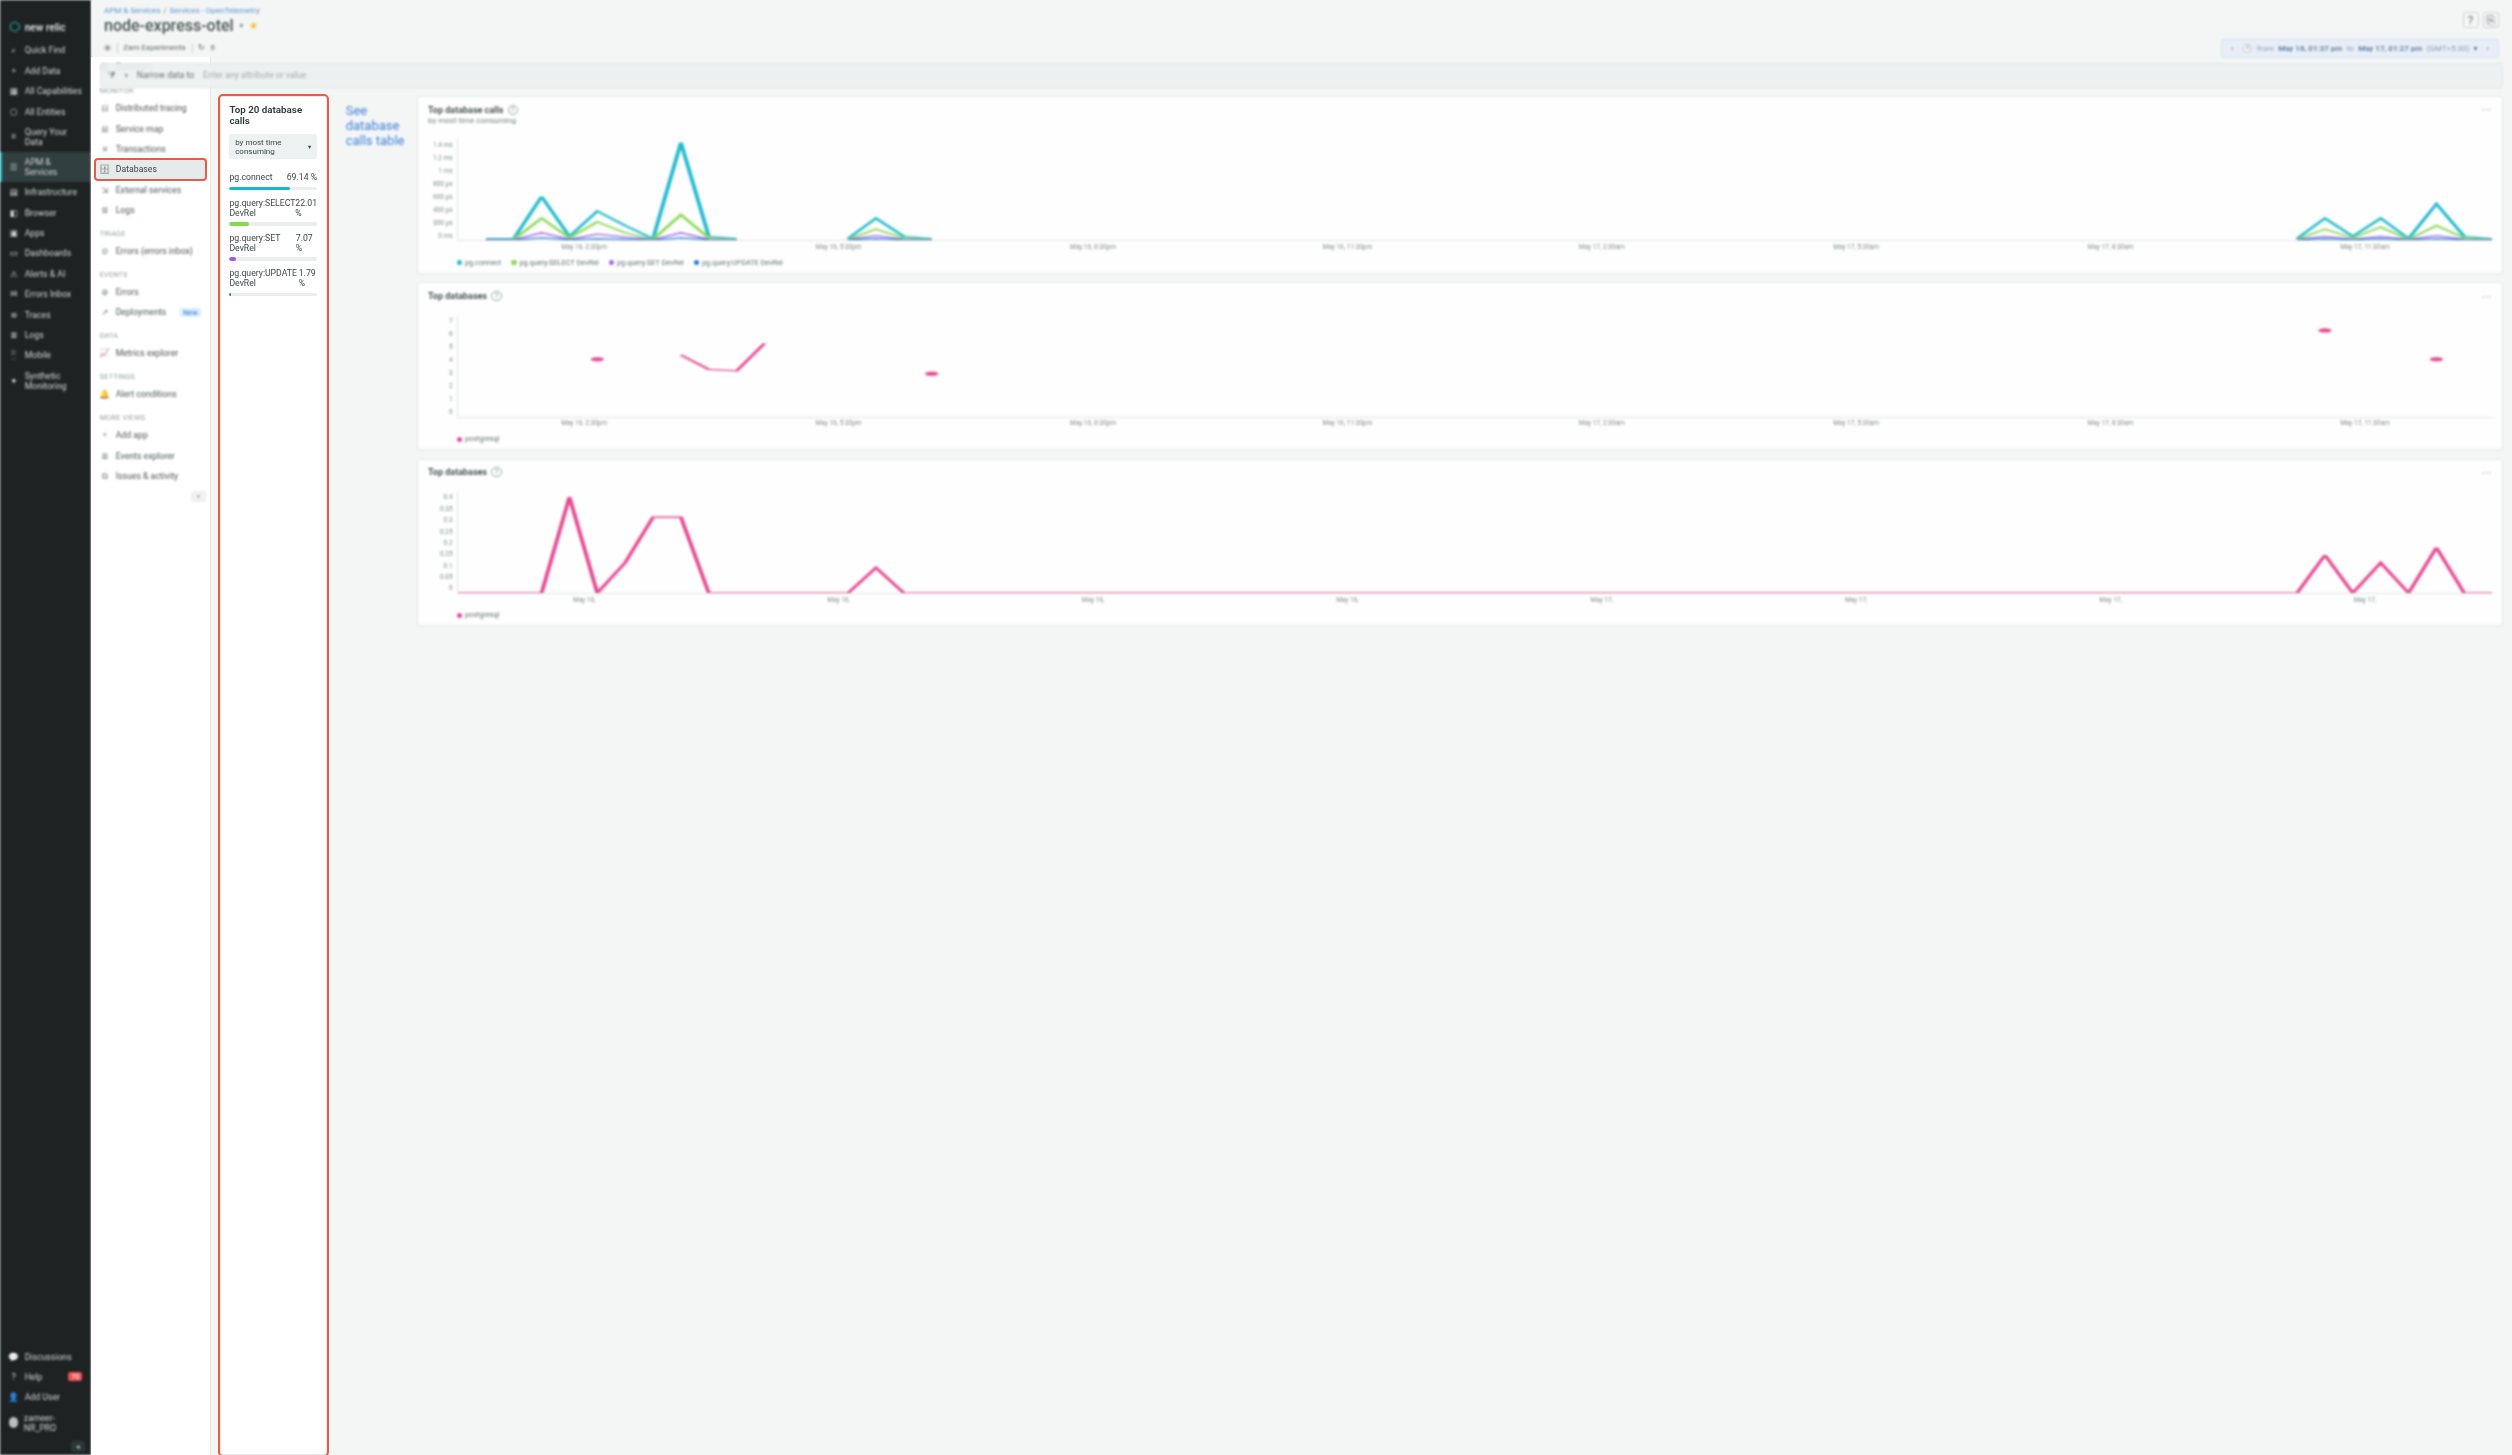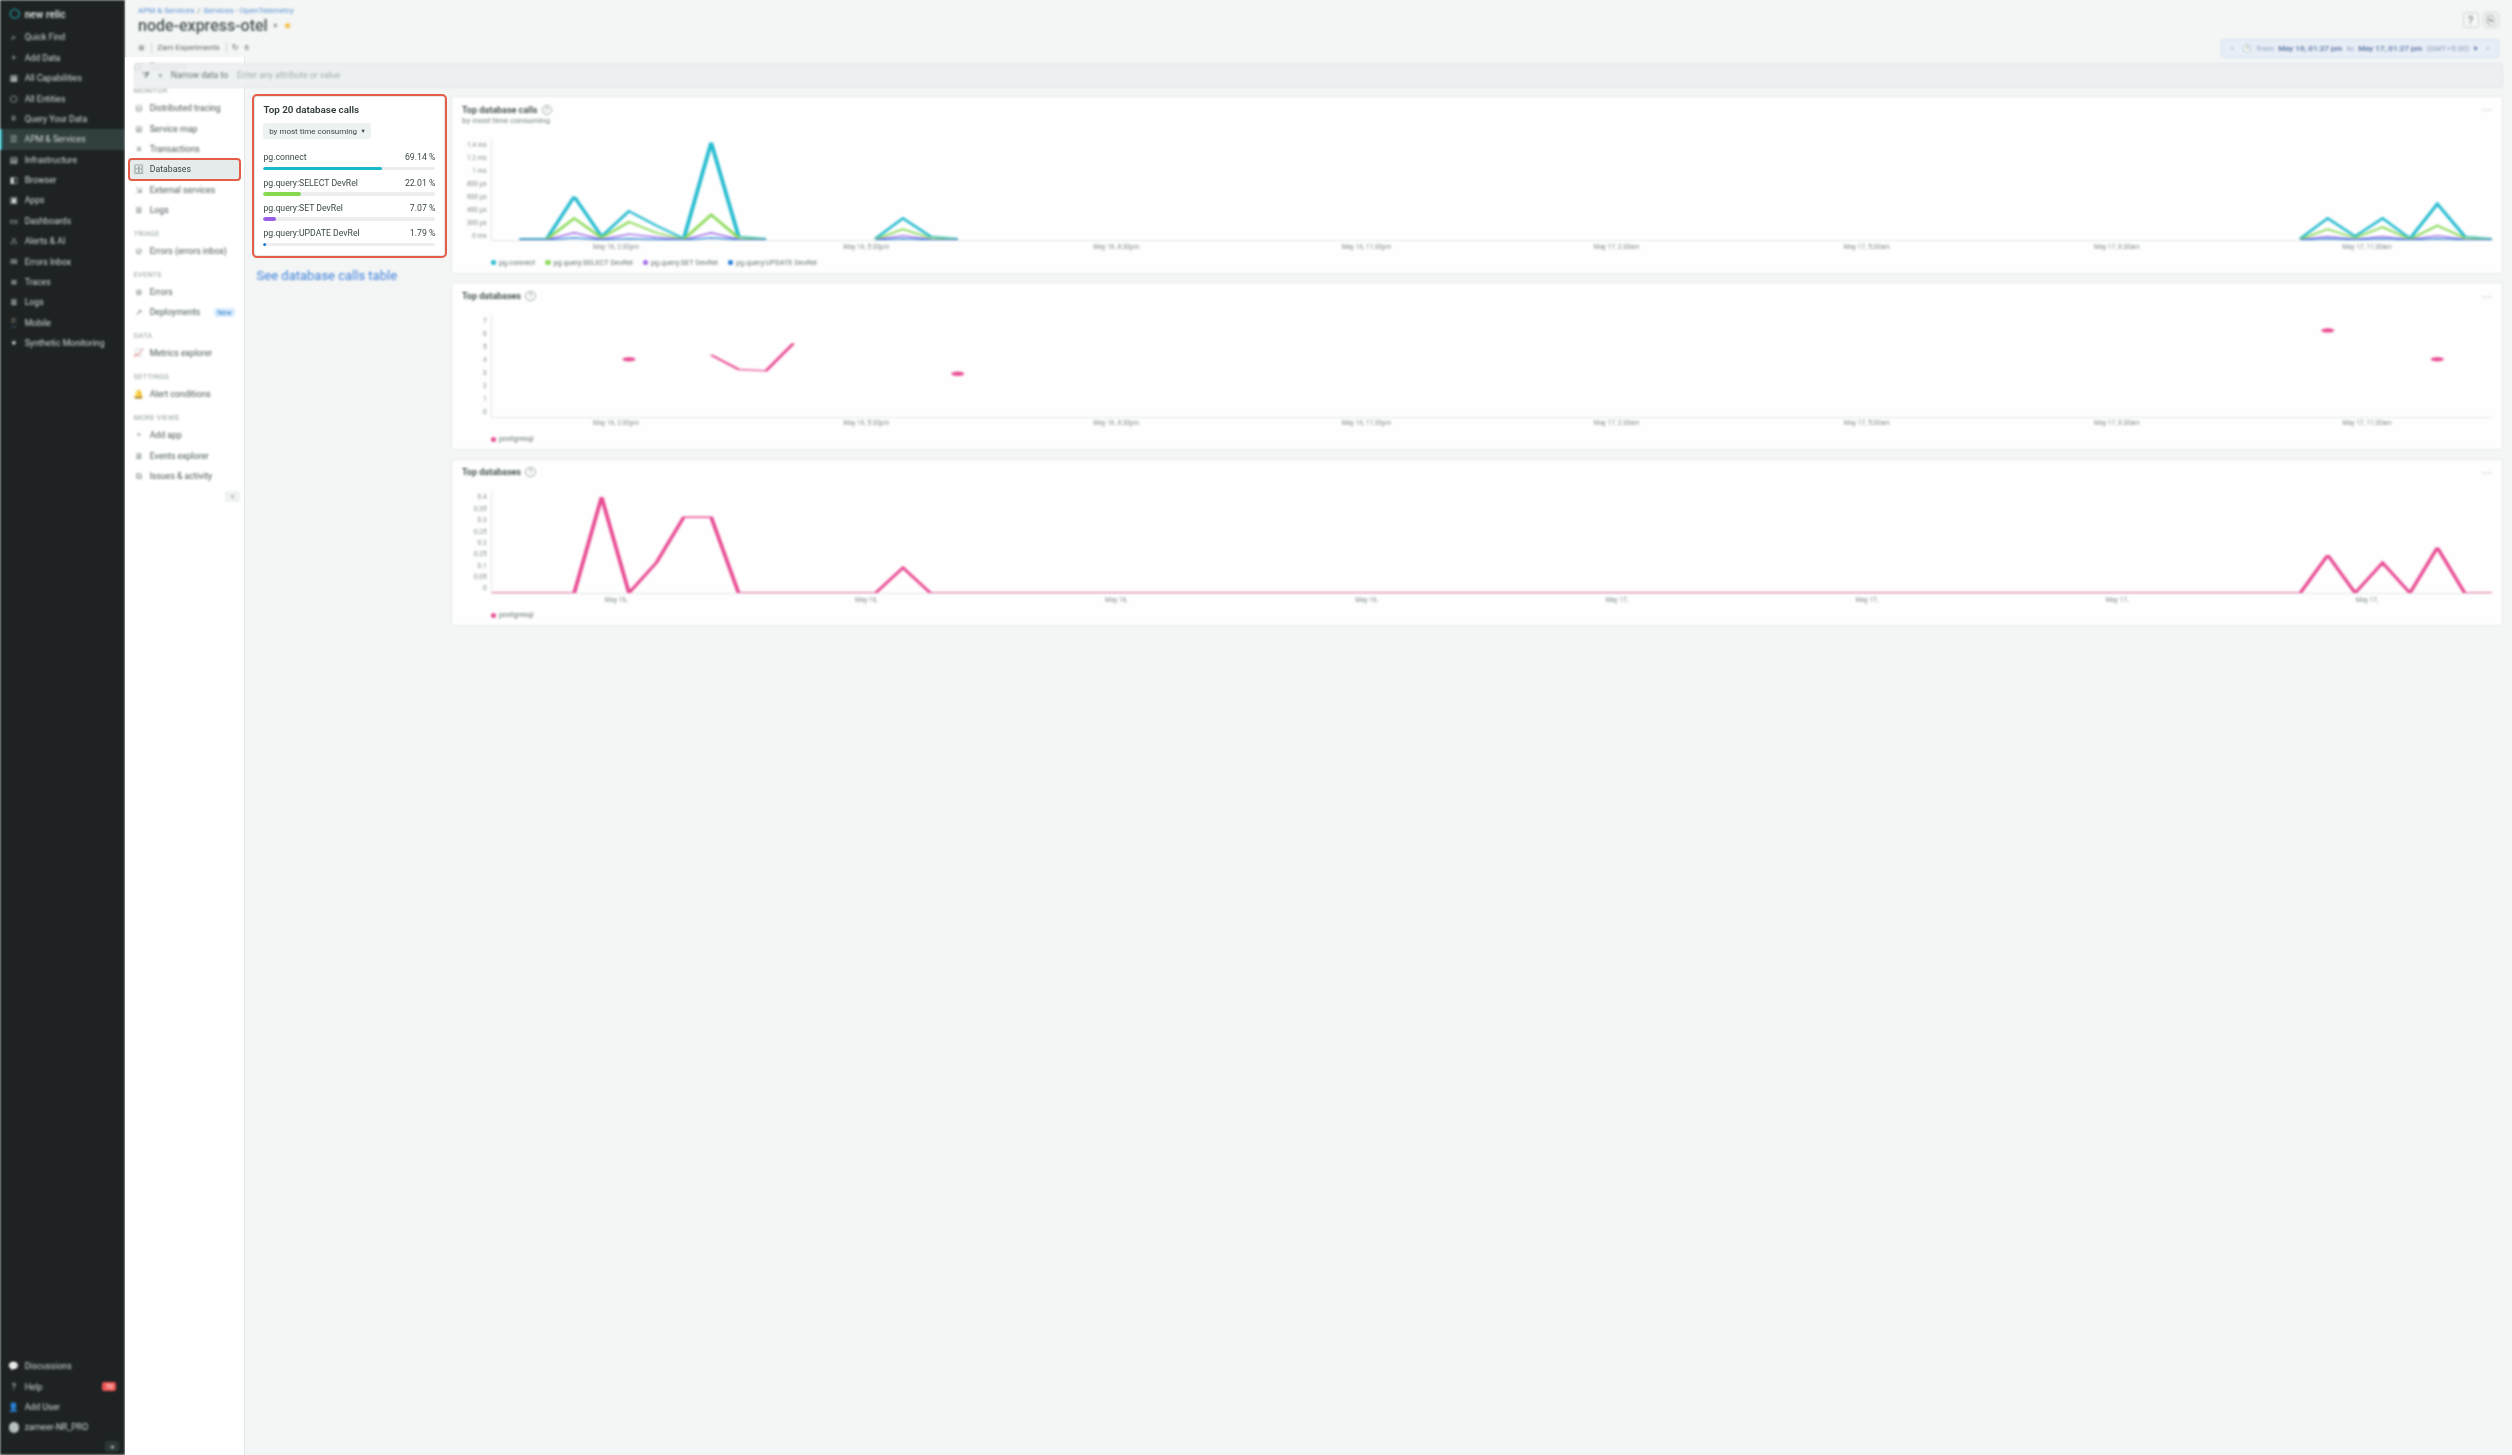--- a/index.html
+++ b/index.html
@@ -1,21 +1,21 @@
 <!DOCTYPE html>
 <html style="font-size:11.6px"><head>
 <meta charset="utf-8">
 <style>
 * { box-sizing: border-box; margin: 0; padding: 0; font-family: -apple-system, BlinkMacSystemFont, "Segoe UI", Roboto, Arial, sans-serif; }
 html, body { height: 100%; width: 100%; background: #f4f5f5; color: #2a3434; }
 .root { display: flex; flex-direction: column; height: 100vh; }
 .main-row { display: flex; flex: 1; overflow: hidden; }
 
 
-.sidebar-l { width: 125px; background: #0c1111; color: #d9dedd; display: flex; flex-direction: column; font-size: 8.7px; padding-top: 4px; }
+.sidebar-l { width: 91px; background: #0c1111; color: #d9dedd; display: flex; flex-direction: column; font-size: 8.7px; padding-top: 17px; }
 .logo { display:flex; align-items:center; gap:4.4px; padding:4.4px 8.7px 7.3px; font-weight:600; font-size:10.2px;}
 .logo svg{flex:0 0 auto}
 .sb-item { display:flex; align-items:center; gap:5.8px; padding:5.1px 8.7px; cursor:pointer; color:#d0d6d5;}
 .sb-item.active{background:#213030; border-left:2.2px solid #0ab0bf; padding-left:6.5px;}
 .sb-item .ic{width:10.2px;height:10.2px;flex:0 0 10.2px;display:flex;align-items:center;justify-content:center}
 .sb-spacer{flex:1}
 .sb-badge{background:#ef4444;color:#fff;border-radius:2.2px;padding:0 2.9px;font-size:7.3px;margin-left:auto}
 .sb-collapse{display:flex;justify-content:flex-end;padding:2.9px 5.8px}
 .sb-collapse .btn{background:#1b2626;border-radius:2.2px;width:14.5px;height:11.6px;display:flex;align-items:center;justify-content:center;font-size:7.3px;color:#bac2c2}
 .avatar{width:10.2px;height:10.2px;border-radius:50%;background:#b4bcbc}
@@ -49,21 +49,21 @@
 
 
 .highlight-db{outline:2.2px solid #e45e47;outline-offset:-1.5px;border-radius:2.9px}
 .highlight-panel{outline:2.2px solid #e45e47;outline-offset:0;border-radius:2.9px}
 
 
 .content{flex:1;display:flex;overflow:hidden;position:relative}
 .filterbar{position:absolute;left:0;right:0;top:0;height:25px;background:#edf0f0;border:0.7px solid #dfe4e4;border-radius:2.9px;margin:5.8px 8.7px 0 8.7px;display:flex;align-items:center;padding:0 7.3px;gap:8.7px;font-size:8.7px;color:#5b6767;z-index:2}
 .filterbar .funnel{color:#6a7575}
 .filterbar .ph{color:#9aa5a5}
-.col-left{width:200px;padding:39px 0 0 8.7px;display:flex;flex-direction:column;gap:5px}
+.col-left{width:200px;padding:39px 0 0 8.7px;display:flex;flex-direction:row;gap:16px}
 .col-right{flex:1;padding:39px 8.7px 0 5.8px;overflow-y:auto}
 
 .panel{background:#fff;border:0.7px solid #e3e8e8;border-radius:2.9px}
 .dbcalls{padding:7.3px 8.7px}
 .dbcalls h3{font-size:9.8px;font-weight:600;color:#2c3838;margin-bottom:7.3px}
 .dd{display:inline-flex;align-items:center;gap:4.4px;background:#eef1f1;border-radius:2.2px;padding:3.6px 5.8px;font-size:8px;color:#3c4848;margin-bottom:7.3px;cursor:pointer}
 .callrow{padding:5.8px 0 1.5px}
 .callrow .top{display:flex;justify-content:space-between;font-size:8.7px;color:#3c4848;margin-bottom:4.4px}
 .bar-tr{height:3.6px;background:#eceeee;border-radius:2.2px;overflow:hidden;position:relative}
 .bar-fi{height:100%;border-radius:2.2px}

